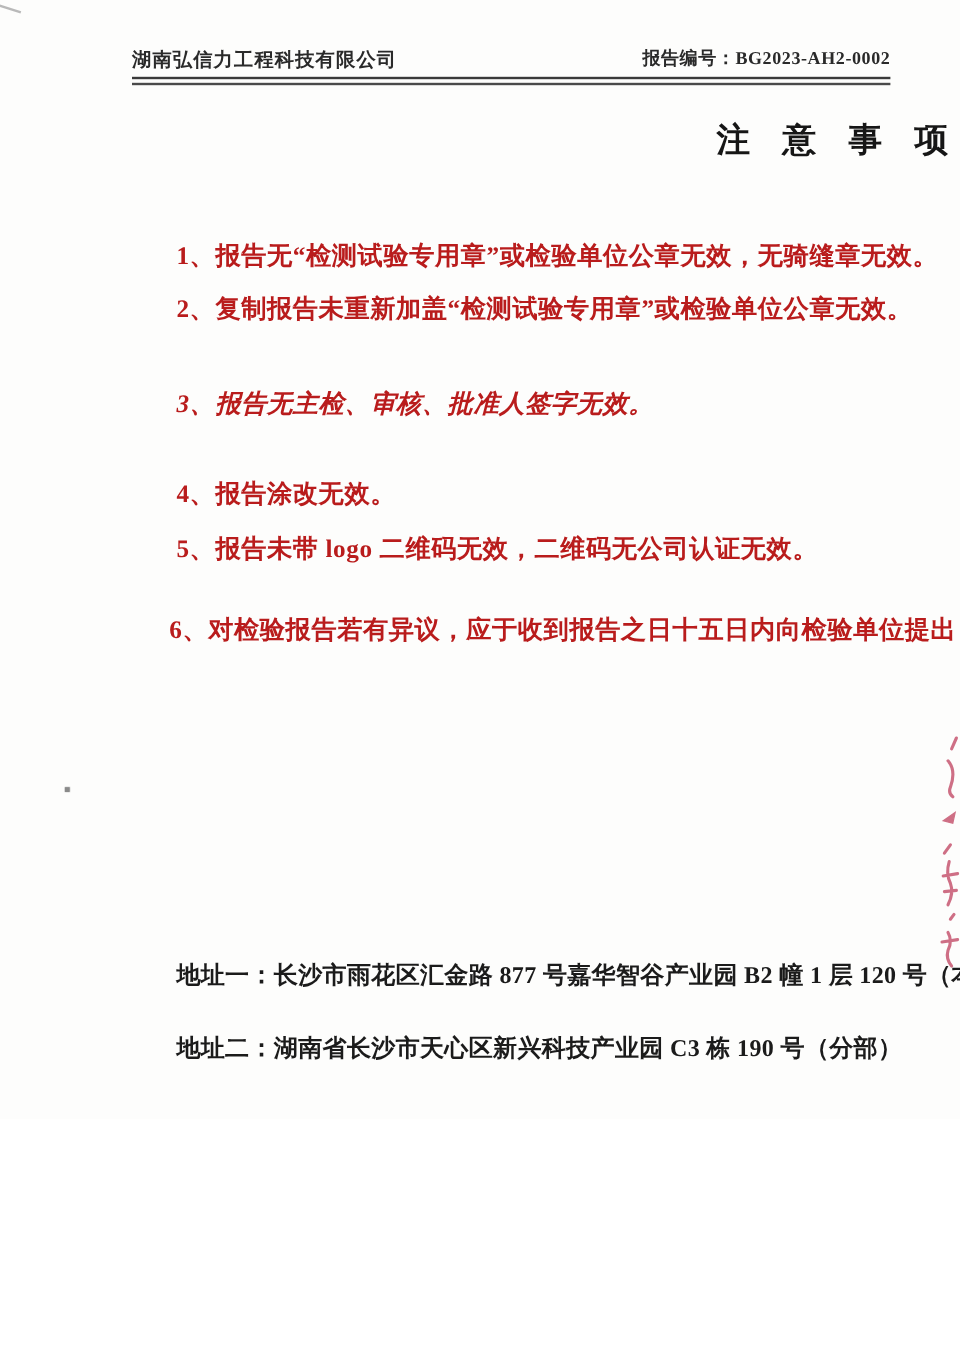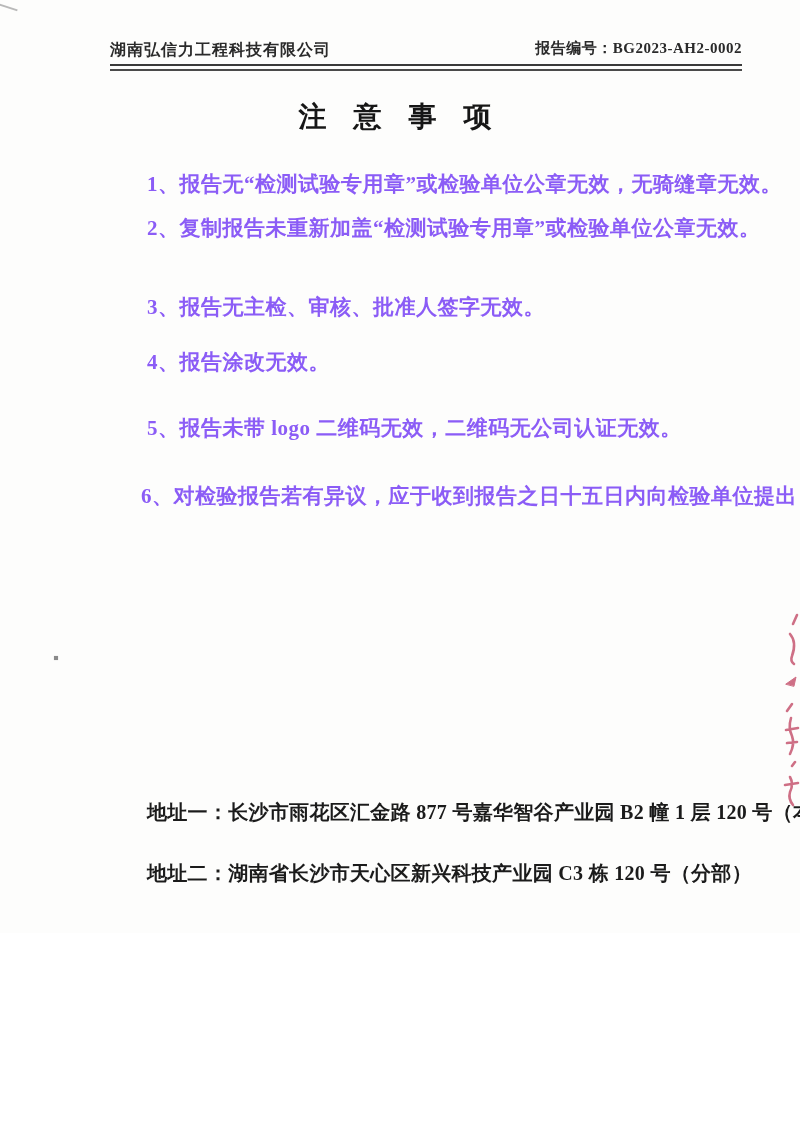--- a/index.html
+++ b/index.html
@@ -44,39 +44,40 @@
     height: 3px;
     border-top: 2px solid #3a3a3a;
     border-bottom: 2px solid #4a4a4a;
   }
   
   .doc-title {
     position: absolute;
     left: 0;
     top: 98px;
     width: 100%;
-    text-align: center;
+    text-align: right;
     font-size: 28px;
     font-weight: bold;
     letter-spacing: 10px;
     color: #161616;
   }
   
   .note-line {
     position: absolute;
     font-size: 21px;
     font-weight: 600;
     white-space: nowrap;
     letter-spacing: 0.5px;
-    color: #8b5cf6;
+    color: #b91c1c;
+    margin-top: 29px;
   }
   .n1 { left: 147px; top: 170px; }
   .n2 { left: 147px; top: 214px; }
-  .n3 { left: 147px; top: 293px; }
-  .n4 { left: 147px; top: 348px; }
+  .n3 { left: 147px; top: 293px; font-style: italic; }
+  .n4 { left: 147px; top: 368px; }
   .n5 { left: 147px; top: 414px; }
   .n6a { left: 141px; top: 482px; }
   .n6b { left: 110px; top: 541px; }
   
   .contact-line {
     position: absolute;
     font-size: 20px;
     font-weight: 600;
     white-space: nowrap;
     letter-spacing: 0.3px;
@@ -141,15 +142,15 @@
       <path d="M10,22 Q17,30 12,44 Q10,49 14,52"></path>
       <path d="M6,72 L16,65 L14,74 Z" fill="#c4506b" stroke-width="1"></path>
       <path d="M12,92 L7,99"></path>
       <path d="M11,106 Q8,116 12,124 Q15,132 10,142 M6,118 L18,116 M7,131 L17,130"></path>
       <path d="M15,150 L12,154"></path>
       <path d="M10,165 Q14,172 10,180 Q8,187 13,193 M5,173 L18,171"></path>
     </g>
   </svg>
 
   <div class="contact-line addr1">地址一：长沙市雨花区汇金路 877 号嘉华智谷产业园 B2 幢 1 层 120 号（本部）</div>
-  <div class="contact-line addr2">地址二：湖南省长沙市天心区新兴科技产业园 C3 栋 120 号（分部）</div>
+  <div class="contact-line addr2">地址二：湖南省长沙市天心区新兴科技产业园 C3 栋 190 号（分部）</div>
 
 </div>
 
 </body></html>

